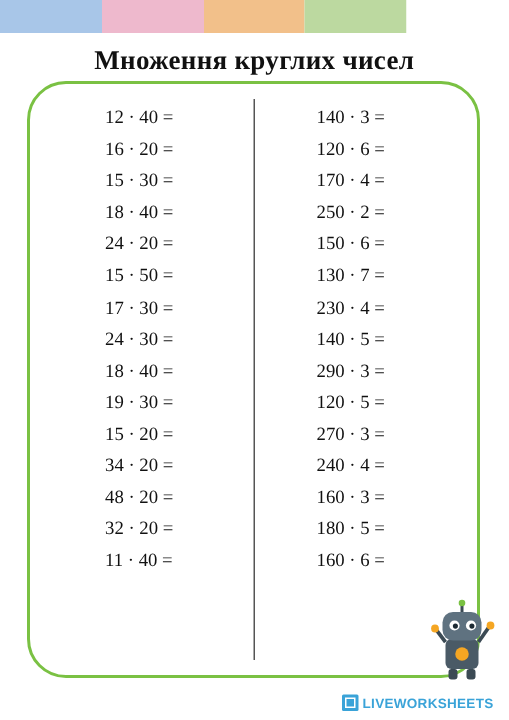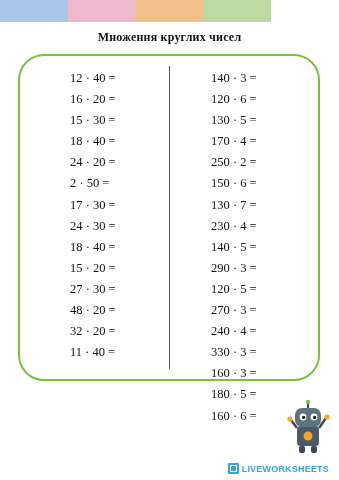--- a/index.html
+++ b/index.html
@@ -19,33 +19,33 @@
     width: 339px;
     height: 22px;
   }
   .tab {
     flex: 1 1 0;
     height: 22px;
   }
   .title {
     text-align: center;
     font-family: "Liberation Serif", serif;
-    font-size: 12px;
+    font-size: 18px;
     font-weight: bold;
     color: #111111;
     letter-spacing: 0.2px;
     margin-top: 8px;
     margin-bottom: 17px;
   }
   .sheet {
     position: absolute;
     left: 18px;
     top: 54px;
     width: 302px;
-    height: 327px;
+    height: 398px;
     border: 2px solid #7ac143;
     border-radius: 26px;
     box-sizing: border-box;
     background: #ffffff;
   }
   .columns {
     position: absolute;
     left: 0;
     top: 0;
     width: 100%;
@@ -132,45 +132,44 @@
 <div class="title">Множення круглих чисел</div>
 
 <div class="sheet">
   <div class="columns">
     <div class="col col-left">
       <div class="row">12 · 40 =</div>
       <div class="row">16 · 20 =</div>
       <div class="row">15 · 30 =</div>
       <div class="row">18 · 40 =</div>
       <div class="row">24 · 20 =</div>
-      <div class="row">2 · 50 =</div>
+      <div class="row">15 · 50 =</div>
       <div class="row">17 · 30 =</div>
       <div class="row">24 · 30 =</div>
       <div class="row">18 · 40 =</div>
+      <div class="row">19 · 30 =</div>
       <div class="row">15 · 20 =</div>
-      <div class="row">27 · 30 =</div>
+      <div class="row">34 · 20 =</div>
       <div class="row">48 · 20 =</div>
       <div class="row">32 · 20 =</div>
       <div class="row">11 · 40 =</div>
     </div>
     <div class="col col-right">
       <div class="row">140 · 3 =</div>
       <div class="row">120 · 6 =</div>
-      <div class="row">130 · 5 =</div>
       <div class="row">170 · 4 =</div>
       <div class="row">250 · 2 =</div>
       <div class="row">150 · 6 =</div>
       <div class="row">130 · 7 =</div>
       <div class="row">230 · 4 =</div>
       <div class="row">140 · 5 =</div>
       <div class="row">290 · 3 =</div>
       <div class="row">120 · 5 =</div>
       <div class="row">270 · 3 =</div>
       <div class="row">240 · 4 =</div>
-      <div class="row">330 · 3 =</div>
       <div class="row">160 · 3 =</div>
       <div class="row">180 · 5 =</div>
       <div class="row">160 · 6 =</div>
     </div>
   </div>
   <div class="divider"></div>
 </div>
 
 <svg class="robot" viewBox="0 0 46 56">
   <path d="M12 30 L6 22" stroke="#3b4a54" stroke-width="2.5" fill="none"></path>

